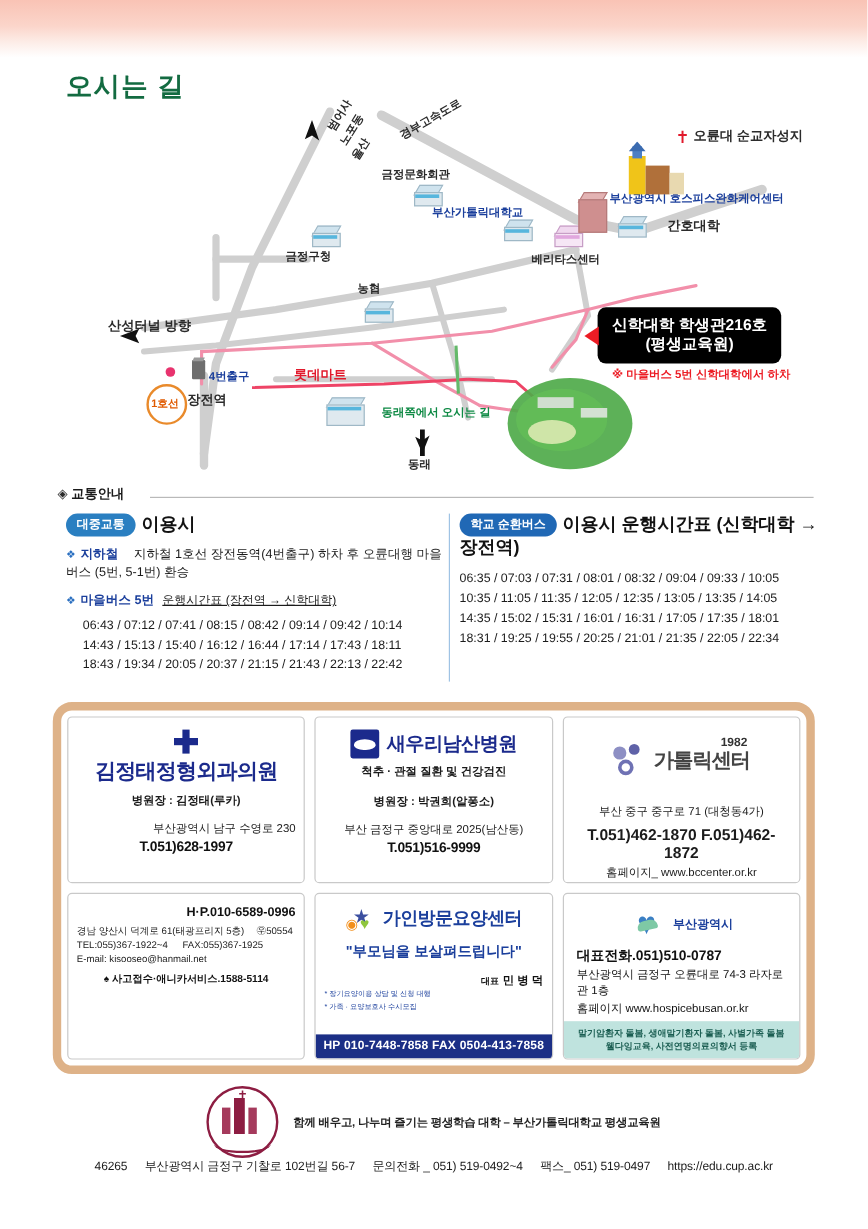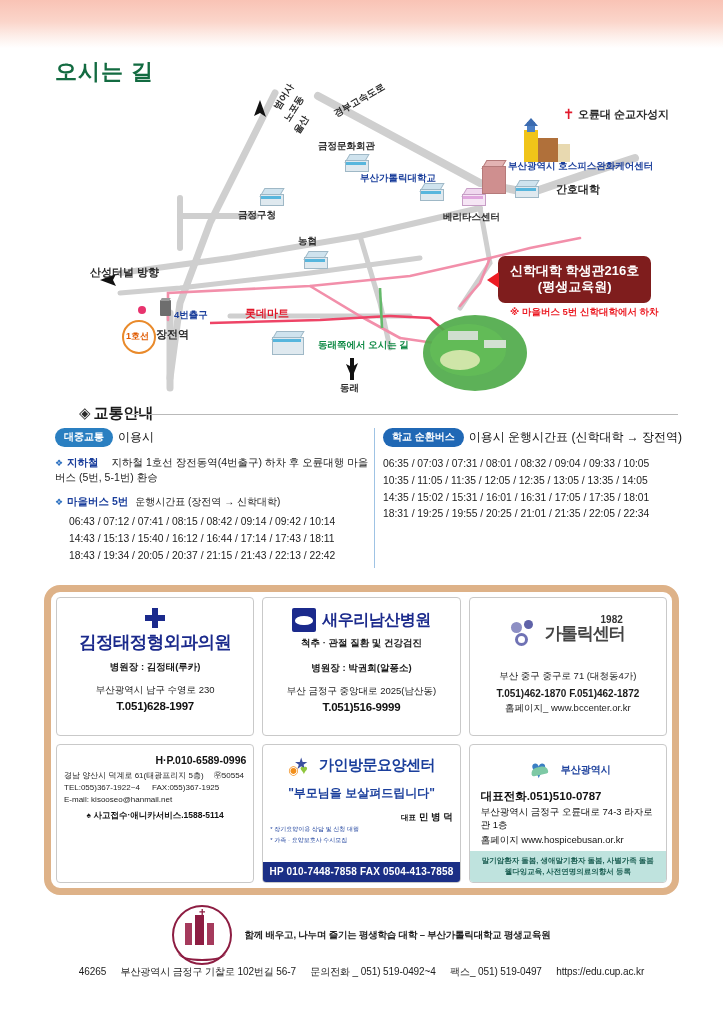--- a/index.html
+++ b/index.html
@@ -77,21 +77,21 @@
   }
   .bld .band {
     position: absolute; left: 1px; top: 8px;
     width: 20px; height: 3px;
     background: #57b6dd;
   }
 
   
   .callout {
     position: absolute;
-    background: #7f1d1d;
+    background: #000000;
     color: #ffffff;
     border-radius: 7px;
     padding: 7px 12px;
     font-size: 13px;
     font-weight: bold;
     text-align: center;
     line-height: 1.25;
     white-space: nowrap;
   }
   .callout::after {
@@ -150,23 +150,22 @@
     position: absolute;
     color: #e11a2c;
     font-size: 14px;
     font-weight: bold;
   }
 
   
   .sec-head {
     position: absolute;
     left: 48px; top: 404px;
-    font-size: 15px; font-weight: bold;
+    font-size: 11px; font-weight: bold;
     color: #1b1b1b;
-    margin-left: 31px;
   }
   .sec-head .dia { color: #2b2b2b; margin-right: 3px; }
   .sec-rule {
     position: absolute;
     left: 125px; top: 414px;
     width: 553px; height: 1px;
     background: #b9b9b9;
   }
 
   .pill {
@@ -191,21 +190,21 @@
     left: 383px; top: 428px;
     width: 300px;
   }
   .vdiv {
     position: absolute;
     left: 374px; top: 428px;
     width: 1px; height: 140px;
     background: #9fc3e4;
   }
   .use-txt {
-    font-size: 12px; font-weight: normal; color: #111;
+    font-size: 15px; font-weight: bold; color: #111;
     margin-left: 5px; vertical-align: middle;
   }
   .bullet-row {
     margin-top: 8px;
     font-size: 10.5px;
     line-height: 1.45;
     color: #1b1b1b;
   }
   .bullet-row .bm { color: #2a6fc0; margin-right: 4px; font-size: 9px; }
   .bullet-row .kw { color: #1b3f9c; font-weight: bold; }
@@ -217,21 +216,21 @@
     color: #1b1b1b;
     white-space: nowrap;
   }
   .times-r {
     margin-top: 9px;
     font-size: 10.3px;
     line-height: 1.62;
     color: #1b1b1b;
     white-space: nowrap;
   }
-  .sub-note { font-size: 10px; color: #1b1b1b; }
+  .sub-note { font-size: 10px; color: #1b1b1b; text-decoration: underline; }
 
   
   .sponsor-frame {
     position: absolute;
     left: 44px; top: 585px;
     width: 635px; height: 310px;
     border: 7px solid #deb288;
     border-radius: 16px;
     background: #ffffff;
     box-sizing: border-box;
@@ -604,21 +603,21 @@
   </div>
 </div>
 
 <div class="sponsor-frame"></div>
 <div class="ad-grid">
 
   <div class="ad">
     <div class="plus-icon"></div>
     <div class="ad1-name">김정태정형외과의원</div>
     <div class="ad-line b" style="margin-top:7px;">병원장 : 김정태(루카)</div>
-    <div class="ad-line" style="margin-top:10px;">부산광역시 남구 수영로 230</div>
+    <div class="ad-line" style="margin-top:10px;text-align:right;">부산광역시 남구 수영로 230</div>
     <div class="ad-tel">T.051)628-1997</div>
   </div>
 
   <div class="ad">
     <div class="ad2-head">
       <div class="ad2-logo"></div>
       <div class="ad2-name">새우리남산병원</div>
     </div>
     <div class="ad-line b" style="margin-top:5px;">척추 · 관절 질환 및 건강검진</div>
     <div class="ad-line b" style="margin-top:12px;">병원장 : 박권희(알퐁소)</div>
@@ -632,21 +631,21 @@
         <div class="c1"></div>
           <div class="c2"></div>
           <div class="c3"></div>
       </div>
       <div class="ad3-word">
         <span>가톨릭센터</span>
         <span class="ad3-year">1982</span>
       </div>
     </div>
     <div class="ad-line" style="margin-top:24px;">부산 중구 중구로 71 (대청동4가)</div>
-    <div class="ad-line b" style="font-size:10px;margin-top:5px;">T.051)462-1870    F.051)462-1872</div>
+    <div class="ad-line b" style="font-size:13px;margin-top:5px;">T.051)462-1870    F.051)462-1872</div>
     <div class="ad-line" style="margin-top:3px;">홈페이지_ www.bccenter.or.kr</div>
   </div>
 
   <div class="ad">
     <div class="ad4-hp">H·P.010-6589-0996</div>
     <div class="ad4-small">
       <div>
         <span>경남 양산시 덕계로 61(태광프리지 5층)</span>
         <span style="margin-left:8px;">㉾50554</span>
       </div>

